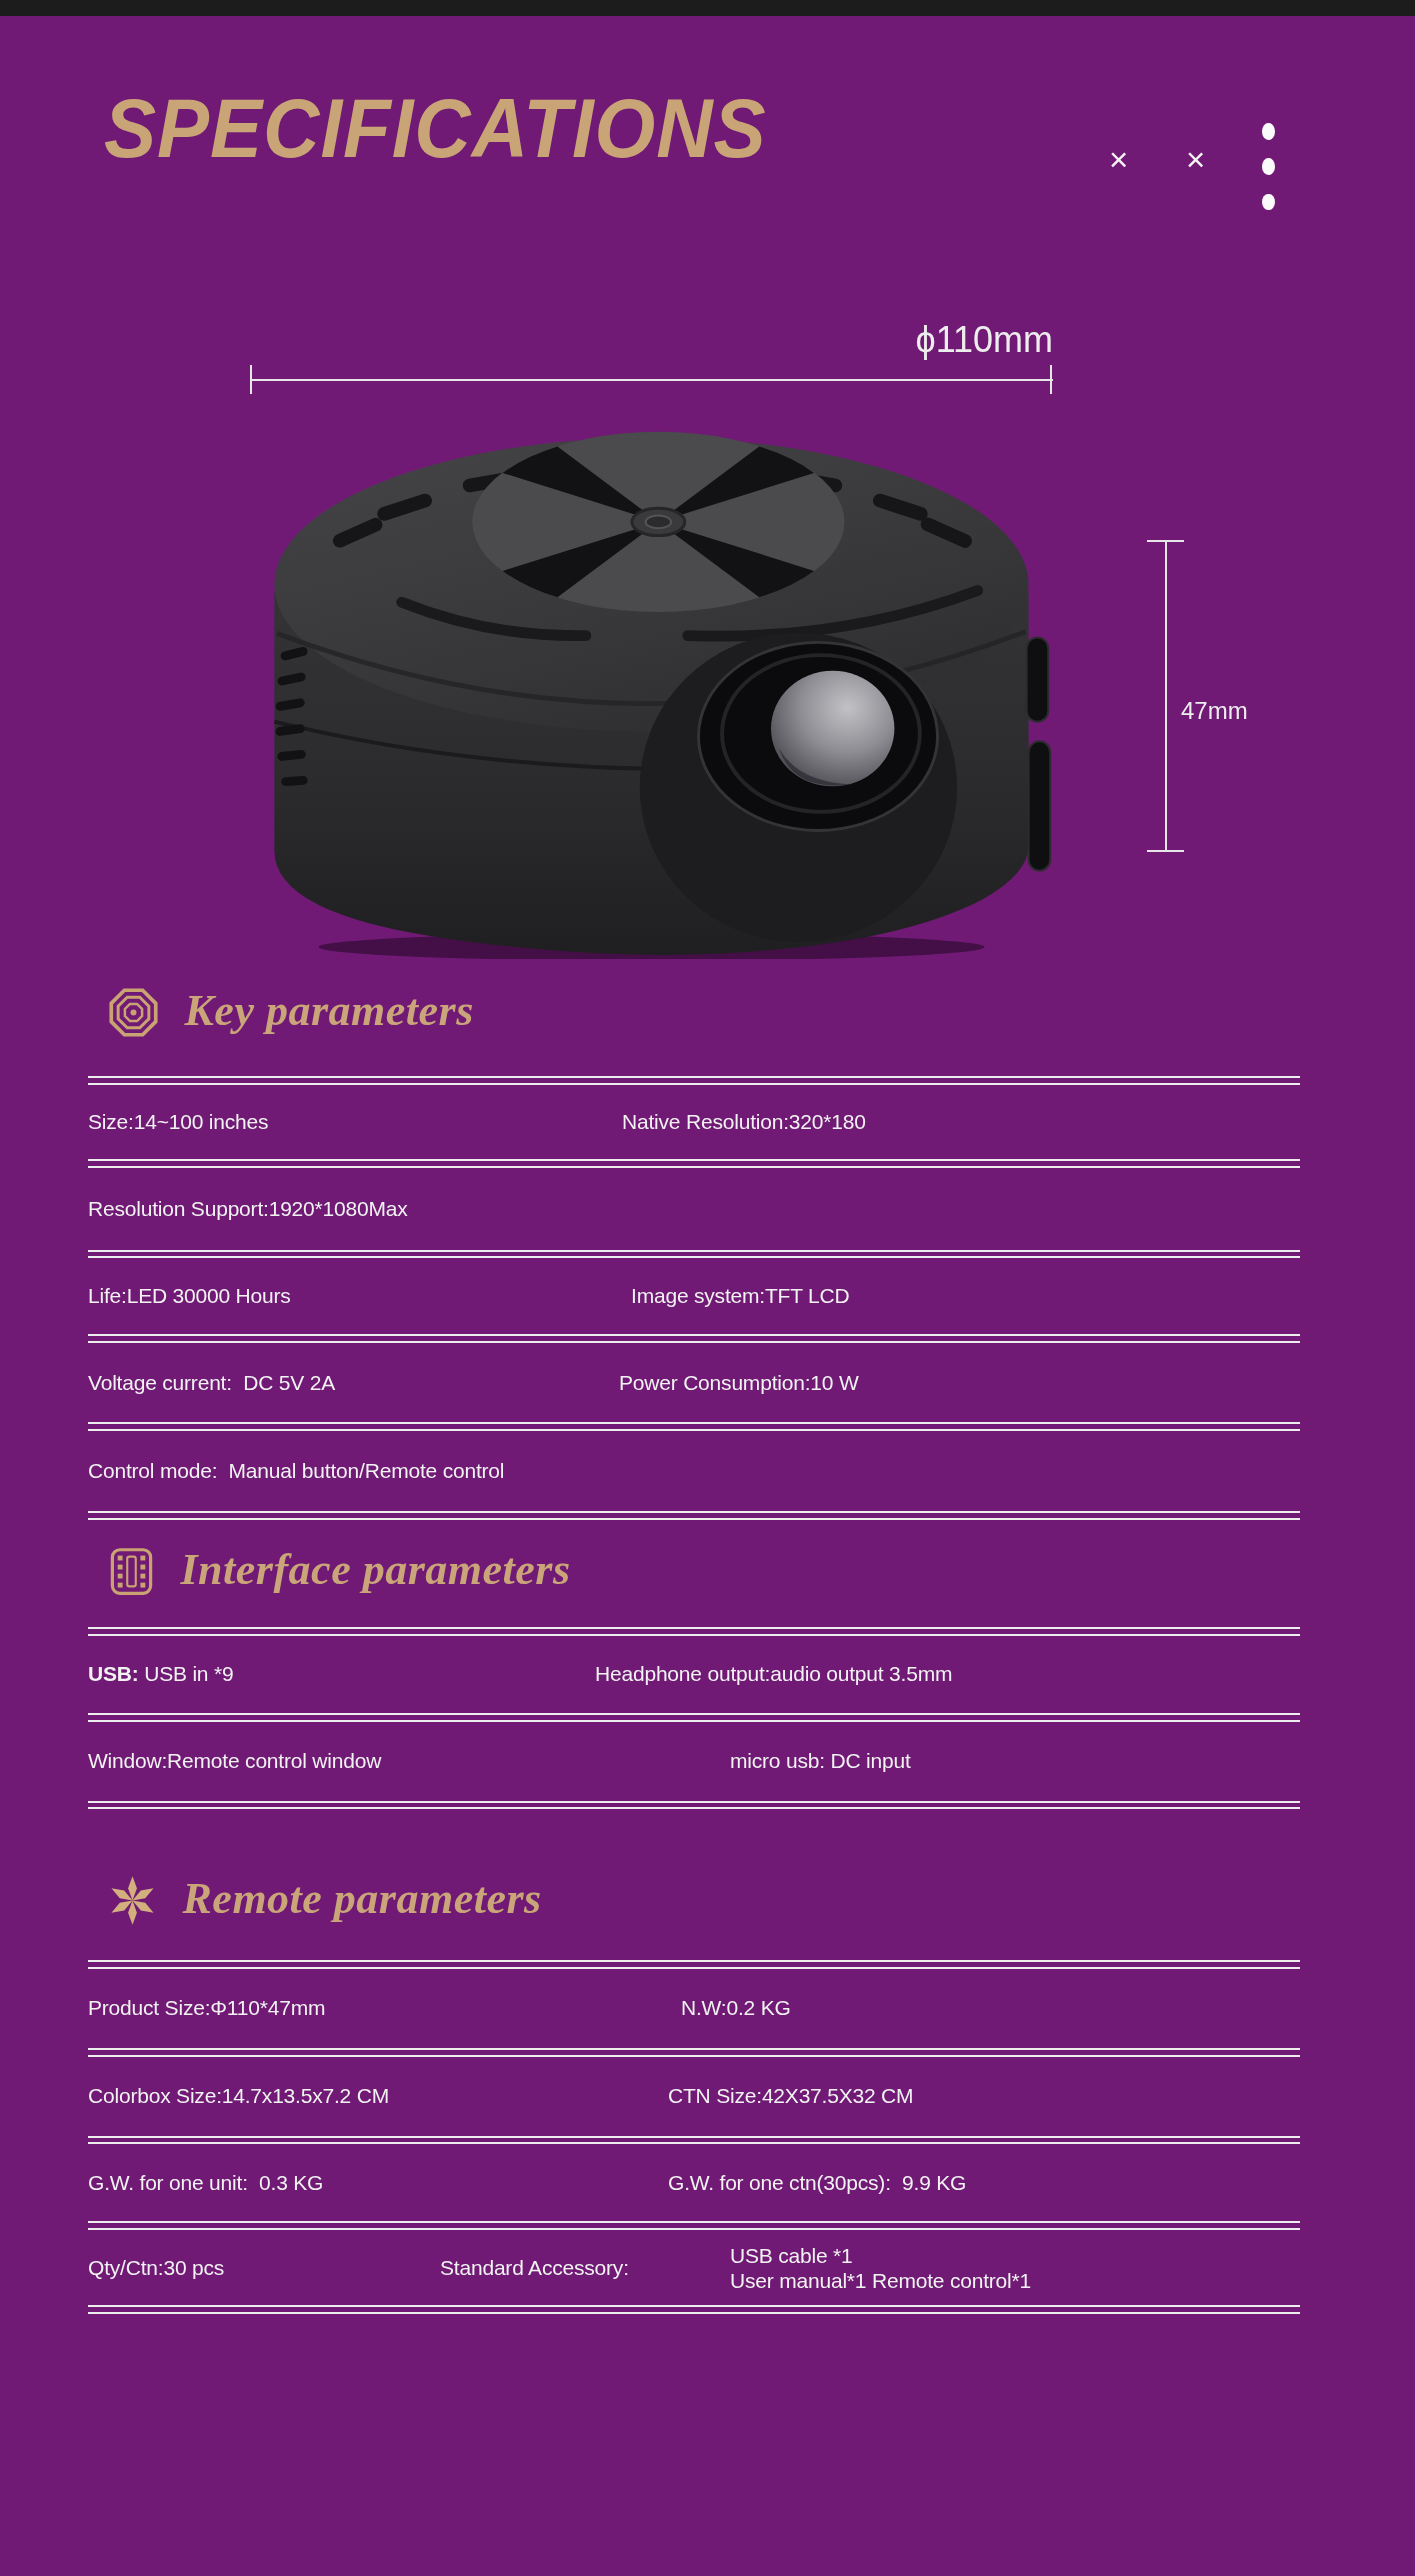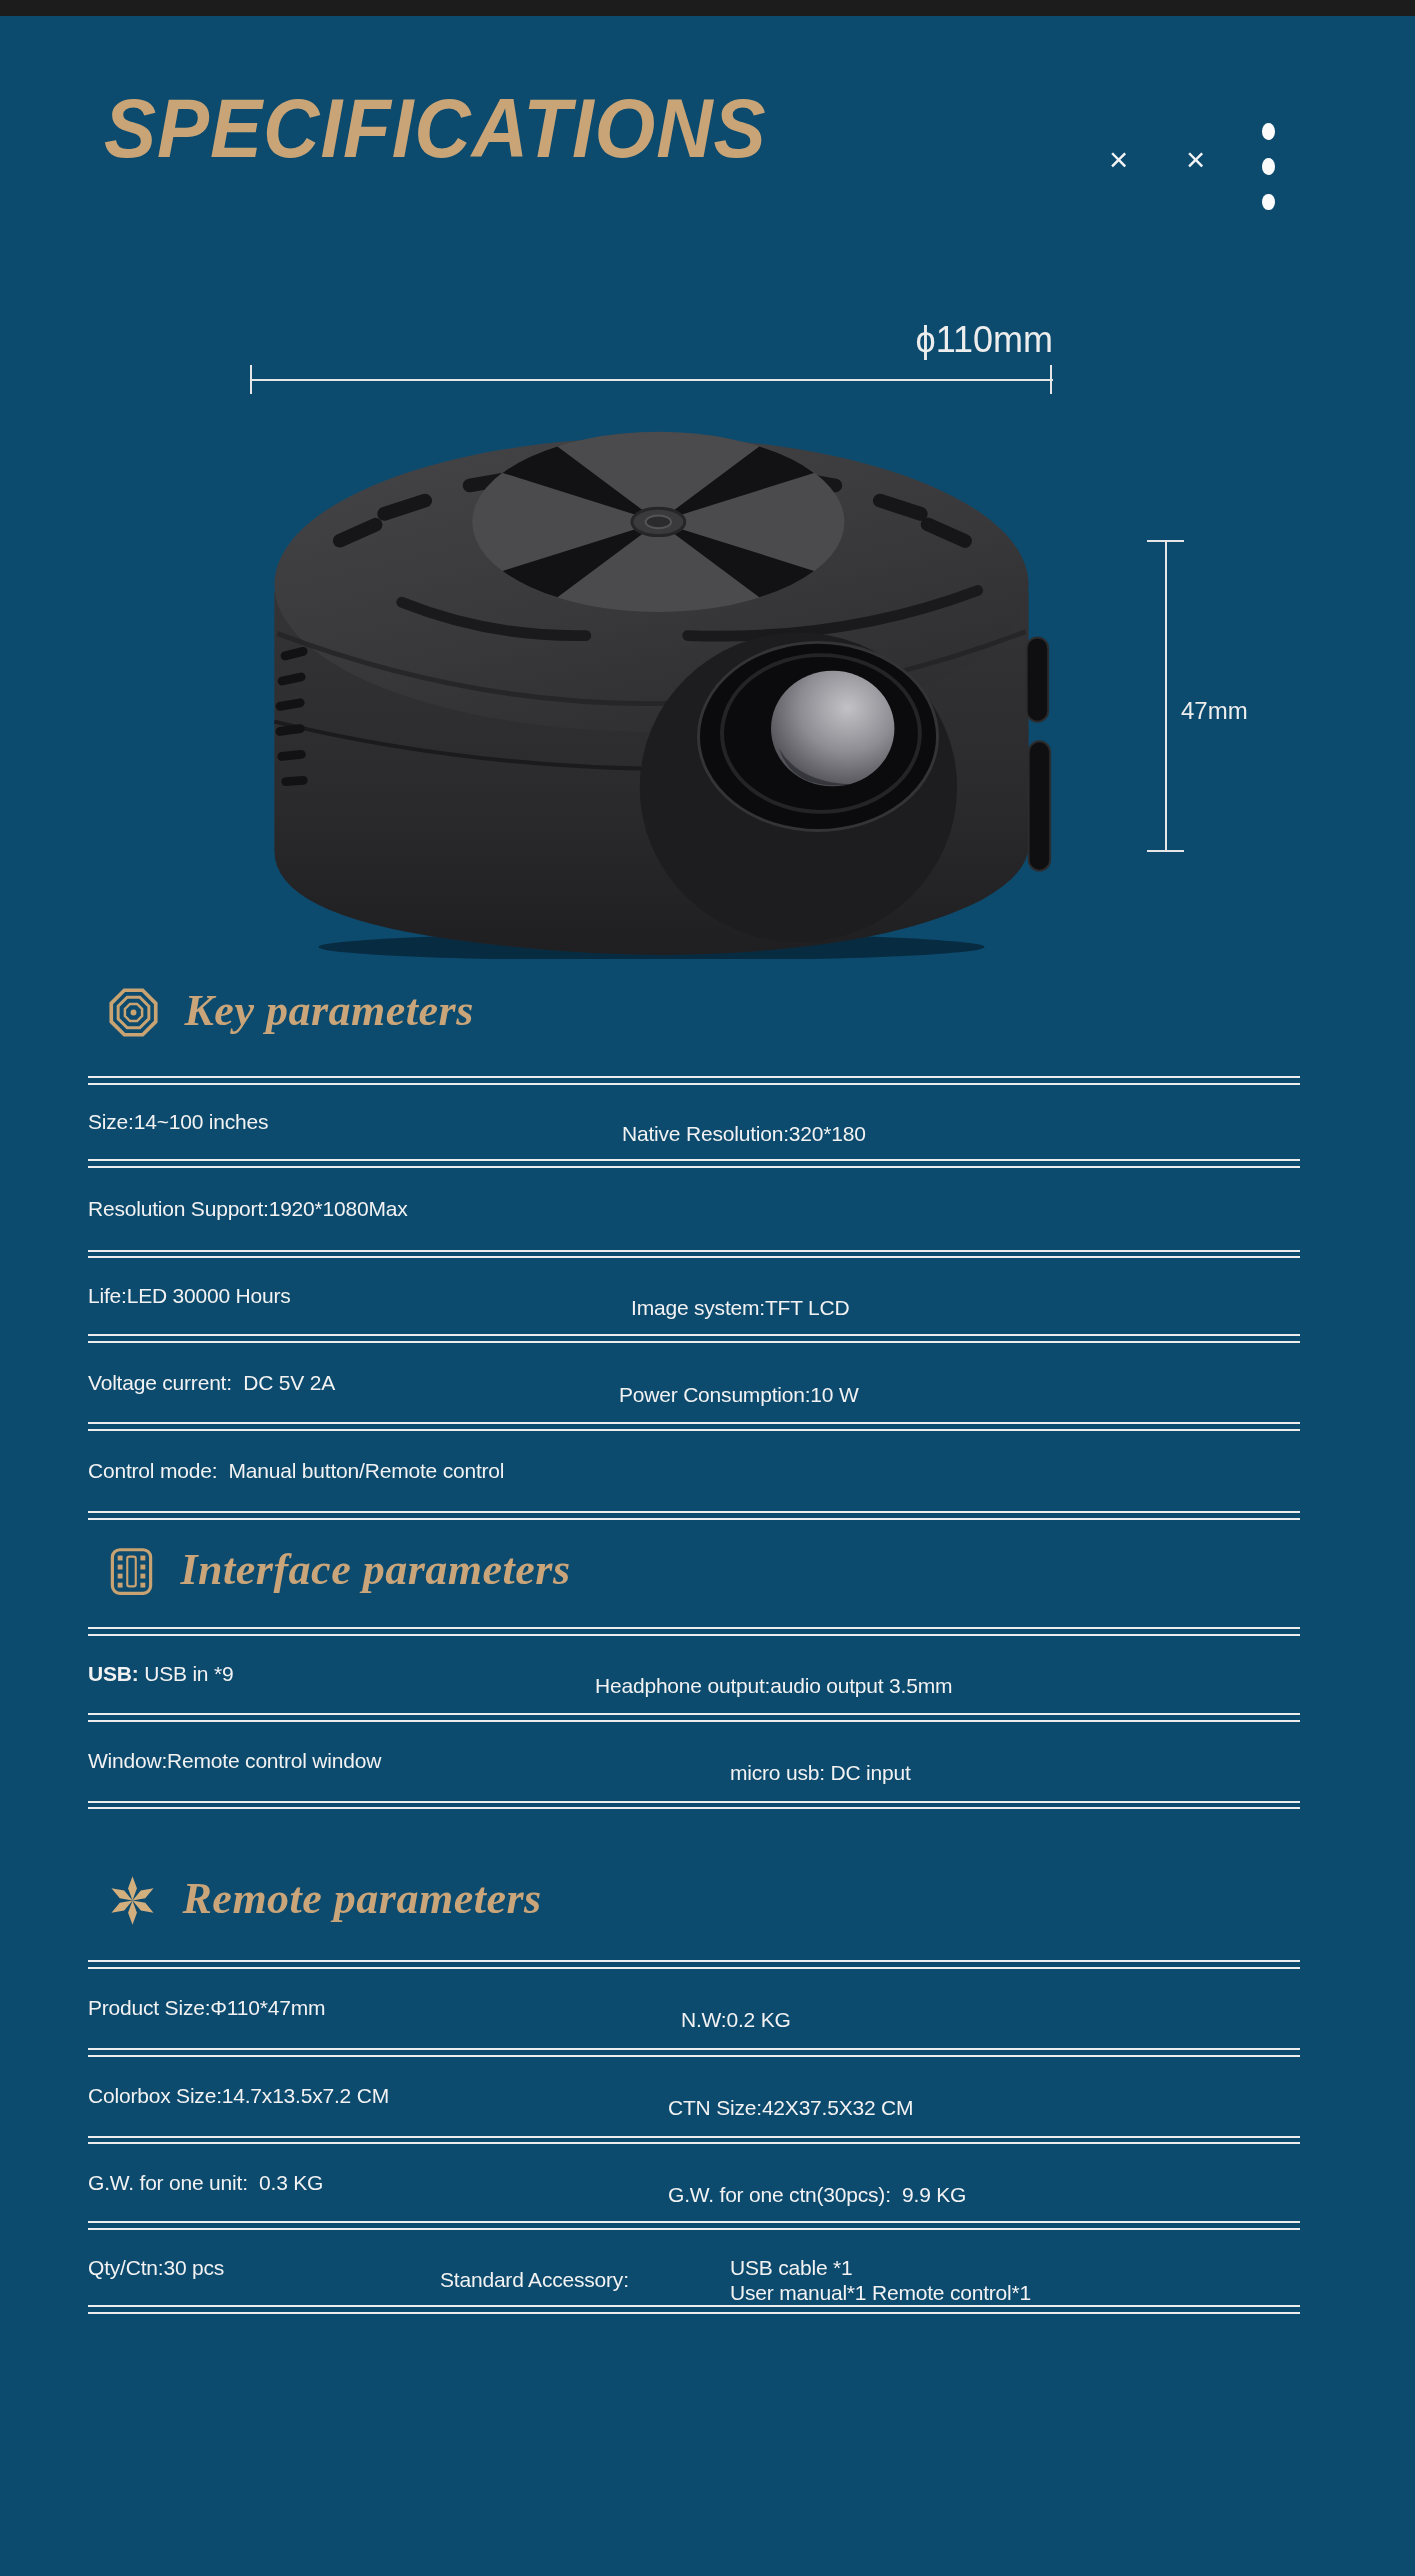--- a/index.html
+++ b/index.html
@@ -1,18 +1,18 @@
 <!DOCTYPE html>
 <html><head>
 <meta charset="utf-8">
 <style>
   html,body{margin:0;padding:0;background:#000;}
   .page{
     position:relative;width:1416px;height:2576px;overflow:hidden;
-    background:#0c4a6e;
+    background:#701a75;
     font-family:"Liberation Sans",sans-serif;color:#f2f2f2;
   }
   .top-strip{position:absolute;left:0;top:0;width:1416px;height:15.7px;background:#1c1c1c;}
   
   .title{
     position:absolute;left:104px;top:80px;margin:0;
     font-size:84px;font-style:italic;font-weight:bold;letter-spacing:1px;
     color:#c8a476;transform:scaleX(.93);transform-origin:left center;white-space:nowrap;
   }
   .win-x{position:absolute;top:143px;font-size:33px;color:#f5f5f5;line-height:1;cursor:default;}
@@ -33,21 +33,21 @@
   
   .sec-head{position:absolute;left:106px;height:57px;display:flex;align-items:flex-start;gap:23.5px;font-family:Liberation Serif, serif;}
   .sec-head .icon{flex:0 0 auto;}
   .sec-title{font-size:44px;font-style:italic;font-weight:bold;color:#c9a579;letter-spacing:0.5px;white-space:nowrap;}
   
   .spec-table{position:absolute;left:88px;width:1212px;}
   .hr{height:8.8px;border-top:2.9px solid #ededed;border-bottom:2.9px solid #ededed;box-sizing:border-box;}
   .row{position:relative;display:flex;align-items:center;}
   .cell{font-size:21px;letter-spacing:-0.2px;white-space:pre-wrap;color:#f2f2f2;}
   .cell b{font-weight:bold;}
-  .abs{position:absolute;top:50%;transform:translateY(-50%);margin-top:12px;}
+  .abs{position:absolute;top:50%;transform:translateY(-50%);}
   .multiline{white-space:pre-line;line-height:1.2;}
 </style>
 </head>
 <body>
 
 <div class="page">
   <div class="top-strip"></div>
 
   <h1 class="title">SPECIFICATIONS</h1>
   <span class="win-x x1">×</span>

